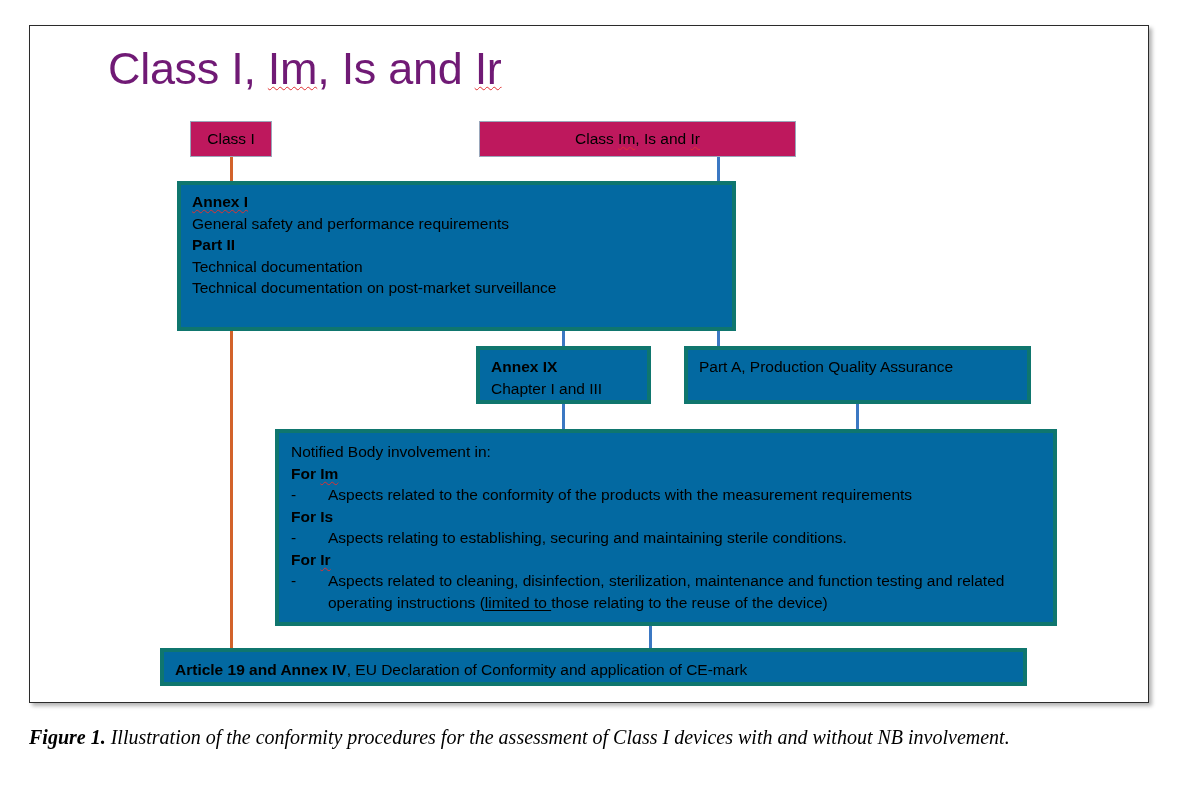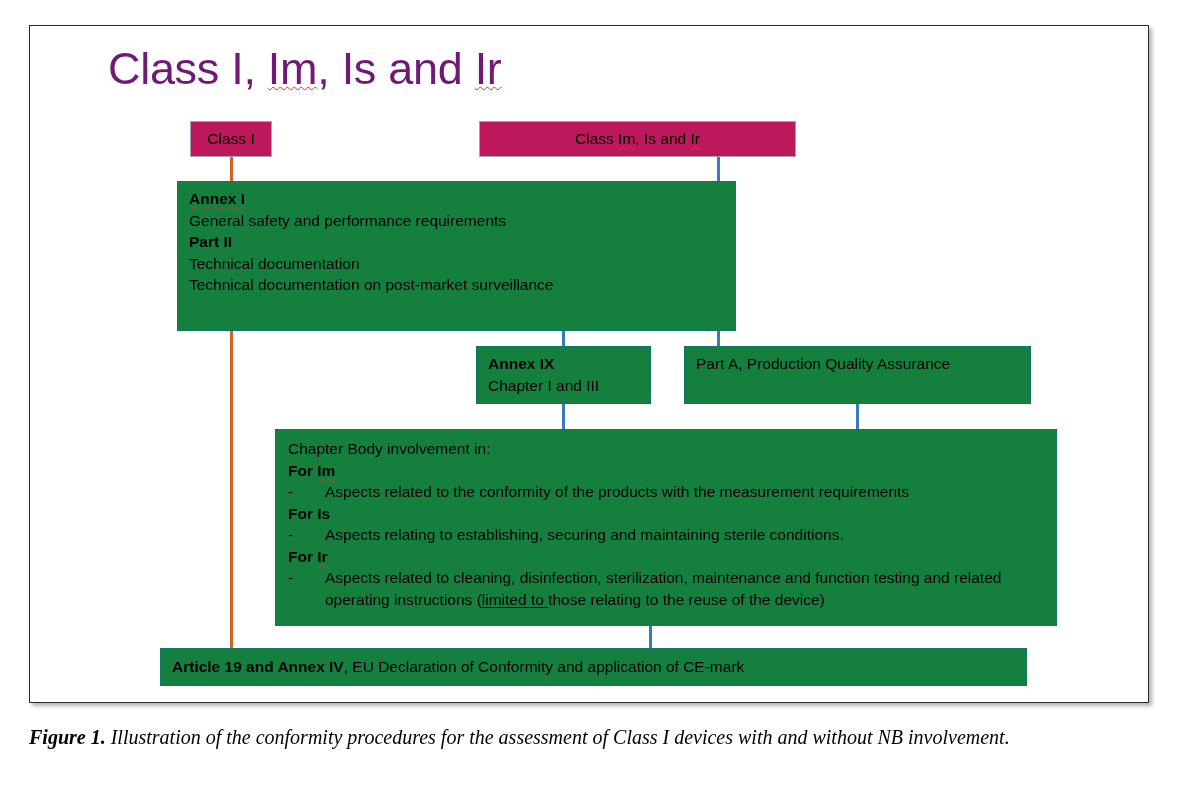--- a/index.html
+++ b/index.html
@@ -44,22 +44,22 @@
     line-height: 58px;
     letter-spacing: -0.3px;
     color: #701a75;
     white-space: nowrap;
   }
 
   
   .node {
     position: absolute;
     box-sizing: border-box;
-    background: #15803d;
-    border: 1px solid #0f766e;
+    background: #0369a1;
+    border: 4px solid #0f766e;
     font-size: 15.5px;
     line-height: 21.5px;
     color: #000;
   }
   .node.shaded {
     background: #be185d;
     border: 1px solid #9aa7bb;
     display: flex;
     align-items: center;
     justify-content: center;
@@ -180,21 +180,21 @@
     </div>
 
     <div class="node" id="node-annex-xi">
       <div class="pad">
         <div>Part A, Production Quality Assurance</div>
       </div>
     </div>
 
     <div class="node" id="node-nb">
       <div class="pad">
-        <div class="nb-line">Chapter Body involvement in:</div>
+        <div class="nb-line">Notified Body involvement in:</div>
 
         <div class="nb-line bold">For <span class="u-squiggle">Im</span></div>
         <div class="nb-bullet">
           <span class="dash">-</span>
           <span class="txt">Aspects related to the conformity of the products with the measurement requirements</span>
         </div>
 
         <div class="nb-line bold">For Is</div>
         <div class="nb-bullet">
           <span class="dash">-</span>

